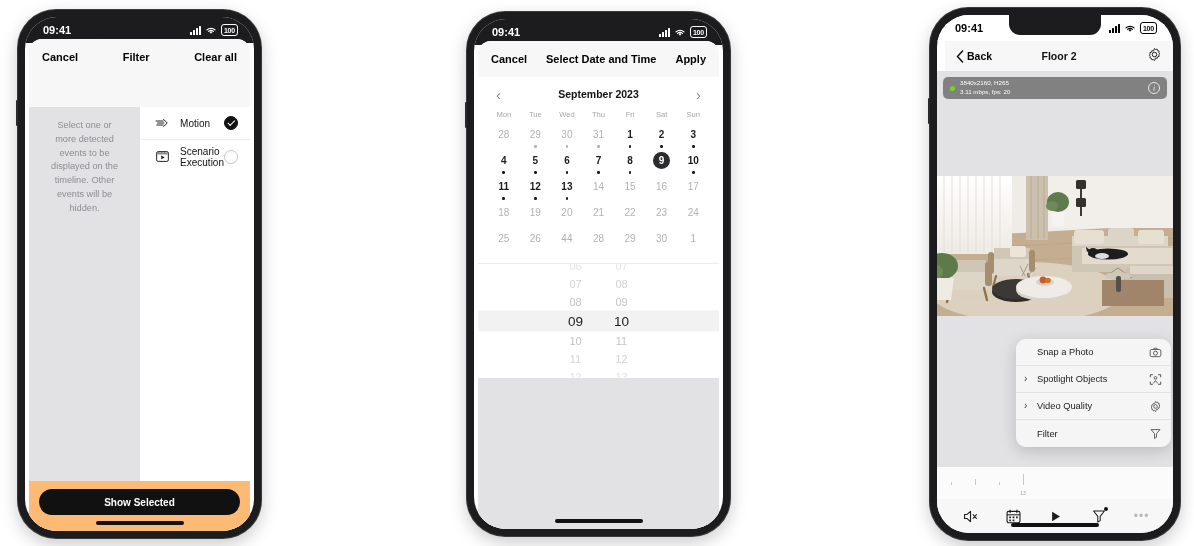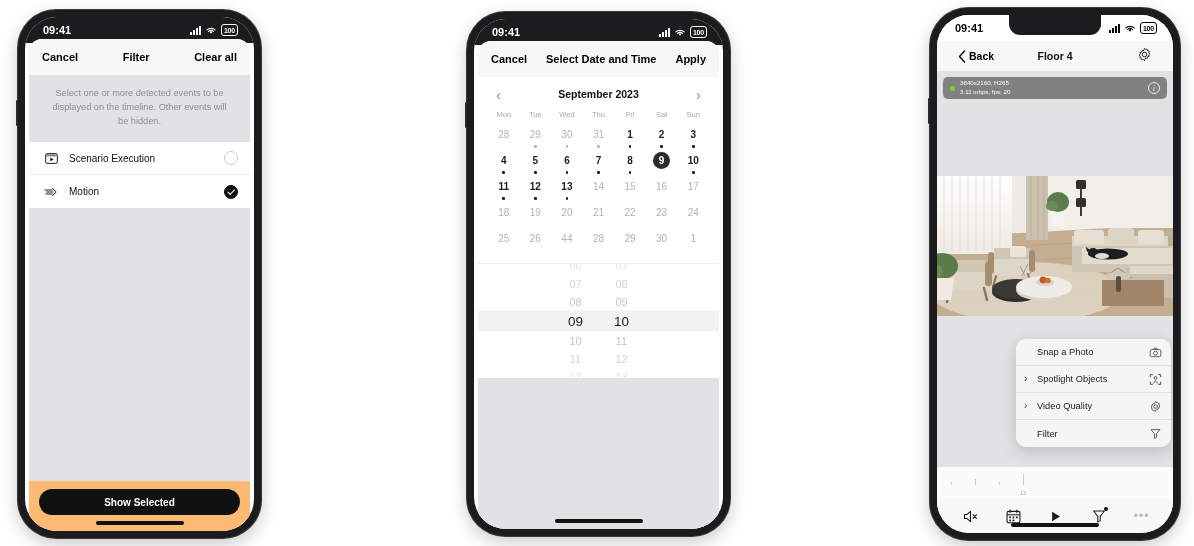--- a/index.html
+++ b/index.html
@@ -72,21 +72,21 @@
   }
   .sheet-nav {
     height: 36px; flex:0 0 36px; background:#f7f7f7;
     display:flex; align-items:center; justify-content:space-between;
     padding: 0 13px;
   }
   .sheet-nav .nav-side { font-size: 11px; font-weight: bold; color:#000; }
   .sheet-nav .nav-title { font-size: 11px; font-weight: bold; color:#000; }
 
   
-  .p1-body { flex:1; background:#e2e2e4; display:flex; flex-direction:column; }
+  .p1-body { flex:1; background:#e2e2e4; display:flex; flex-direction:row;margin-top:32px; }
   .p1-desc {
     padding: 12px 22px 14px;
     font-size: 9.2px; line-height: 1.5; text-align:center; color:#8e8e93;
   }
   .p1-list { background:#fff; }
   .p1-row {
     height: 33px; display:flex; align-items:center; padding: 0 12px;
     border-bottom: 1px solid #ececec; background:#fff;
   }
   .p1-row:last-child { border-bottom: none; }
@@ -165,21 +165,21 @@
   }
   .wheel .it.f1 { color:#e4e4e6; }
   .wheel .it.f2 { color:#d3d3d7; }
   .wheel .it.sel { font-size: 13.5px; color:#1c1c1e; height: 21px; }
   .p2-bottom { flex:1; background:#e2e2e4; }
 
   
   .p3-nav {
     height: 30px; flex:0 0 30px; background:#f7f7f7;
     display:flex; align-items:center; justify-content:space-between;
-    padding: 0 21px; position:relative; z-index:4;
+    padding: 0 11px; position:relative; z-index:4;margin-left:8px;
   }
   .p3-back { display:flex; align-items:center; gap:3px; font-size:10.5px; font-weight:bold; color:#000; }
   .p3-title { font-size:10.5px; font-weight:bold; color:#111;
               position:absolute; left:50%; transform:translateX(-50%); }
   .p3-content { flex:1; background:#e2e2e4; position:relative; overflow:hidden; }
   .info-badge {
     position:absolute; top:6px; left:6px; right:6px; height:22px;
     background: rgba(120,120,122,.92); border-radius:5px;
     display:flex; align-items:center; padding: 0 7px; gap:5px; z-index:3;
   }
@@ -264,41 +264,41 @@
         <div class="sheet-nav">
           <span class="nav-side">Cancel</span>
           <span class="nav-title">Filter</span>
           <span class="nav-side">Clear all</span>
         </div>
 
         <div class="p1-body">
           <div class="p1-desc">Select one or more detected events to be displayed on the timeline. Other events will be hidden.</div>
 
           <div class="p1-list">
+            <div class="p1-row">
+              <span class="p1-ico">
+                <svg width="16" height="16" viewBox="0 0 20 20">
+                  <path d="M2.5 7.5 H11.5 M4.5 10 H12.5 M3.5 12.5 H11.5" stroke="#1c1c1e" stroke-width="1.2" stroke-linecap="round"></path>
+                  <path d="M12 5.5 L16.5 10 L12 14.5" stroke="#1c1c1e" stroke-width="1.2" fill="none" stroke-linecap="round" stroke-linejoin="round"></path>
+                </svg>
+              </span>
+              <span class="p1-label">Motion</span>
+              <span class="radio checked"></span>
+            </div>
             <div class="p1-row">
               <span class="p1-ico">
                 <svg width="15" height="15" viewBox="0 0 20 20">
                   <rect x="2.2" y="3.5" width="15.6" height="13" rx="2" stroke="#1c1c1e" stroke-width="1.3" fill="none"></rect>
                   <path d="M3 6.4 H17" stroke="#1c1c1e" stroke-width="1"></path>
                   <path d="M4.6 4.1 v1.2 M6.6 4.1 v1.2 M8.6 4.1 v1.2 M10.6 4.1 v1.2 M12.6 4.1 v1.2 M14.6 4.1 v1.2" stroke="#1c1c1e" stroke-width=".8"></path>
                   <path d="M8.3 8.6 L13 11.2 L8.3 13.8 Z" fill="#1c1c1e"></path>
                 </svg>
               </span>
               <span class="p1-label">Scenario Execution</span>
               <span class="radio"></span>
-            </div>
-            <div class="p1-row">
-              <span class="p1-ico">
-                <svg width="16" height="16" viewBox="0 0 20 20">
-                  <path d="M2.5 7.5 H11.5 M4.5 10 H12.5 M3.5 12.5 H11.5" stroke="#1c1c1e" stroke-width="1.2" stroke-linecap="round"></path>
-                  <path d="M12 5.5 L16.5 10 L12 14.5" stroke="#1c1c1e" stroke-width="1.2" fill="none" stroke-linecap="round" stroke-linejoin="round"></path>
-                </svg>
-              </span>
-              <span class="p1-label">Motion</span>
-              <span class="radio checked"></span>
             </div>
           </div>
 
           <div class="p1-spacer"></div>
         </div>
 
         <div class="p1-footer">
           <button class="cta">Show Selected</button>
         </div>
       </div>
@@ -558,21 +558,21 @@
         </span>
       </div>
 
       <div class="p3-nav">
         <span class="p3-back">
           <svg width="8" height="13" viewBox="0 0 8 13">
             <path d="M6.5 1 L1.5 6.5 L6.5 12" stroke="#111" stroke-width="1.5" fill="none" stroke-linecap="round" stroke-linejoin="round"></path>
           </svg>
           <span>Back</span>
         </span>
-        <span class="p3-title">Floor 4</span>
+        <span class="p3-title">Floor 2</span>
         <span>
           <svg width="15" height="15" viewBox="0 0 20 20">
             <circle cx="10" cy="10" r="3" stroke="#1c1c1e" stroke-width="1.3" fill="none"></circle>
             <path d="M10 1.8 l1.4 1.6 2.1-.6 .6 2.1 2.1 .6-.6 2.1 1.6 1.4-1.6 1.4 .6 2.1-2.1 .6-.6 2.1-2.1-.6L10 18.2 8.6 16.6 6.5 17.2 5.9 15.1 3.8 14.5 4.4 12.4 2.8 11 4.4 9.6 3.8 7.5 5.9 6.9 6.5 4.8 8.6 5.4 Z" stroke="#1c1c1e" stroke-width="1.2" fill="none" stroke-linejoin="round"></path>
           </svg>
         </span>
       </div>
 
       <div class="p3-content">
 

